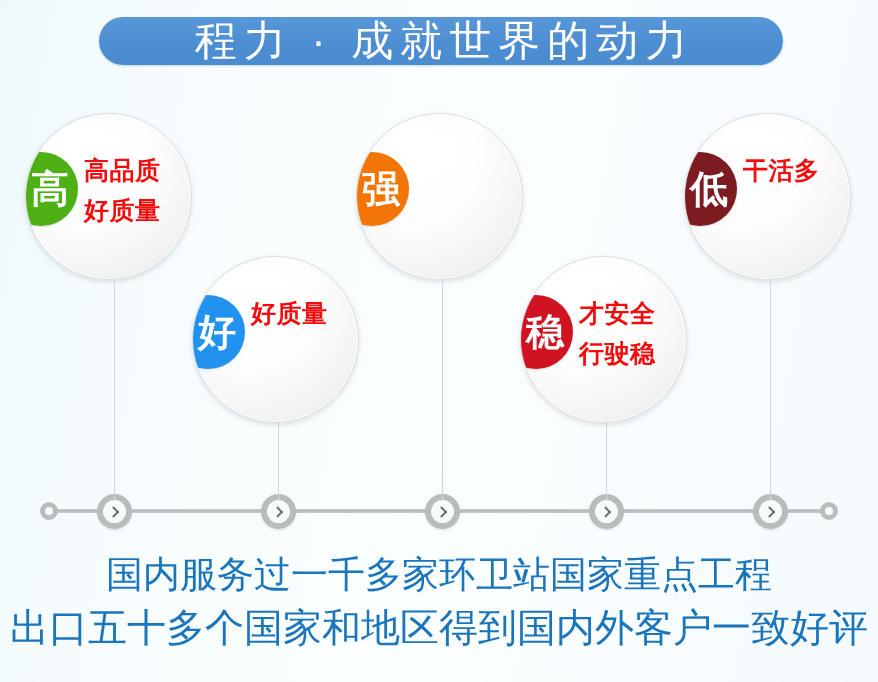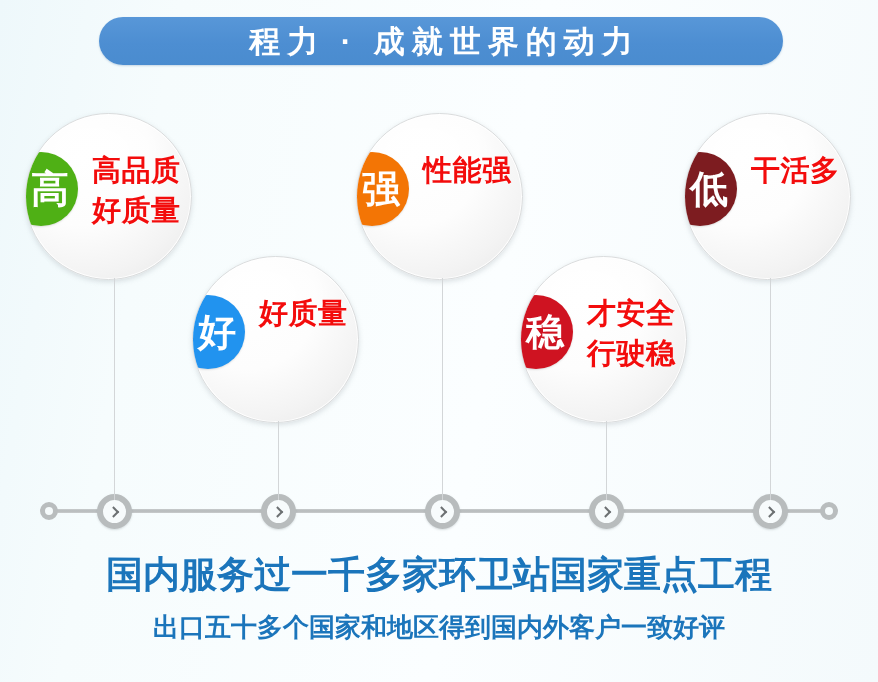--- a/index.html
+++ b/index.html
@@ -29,22 +29,22 @@
     height: 48px;
     background: linear-gradient(180deg, #5897d8 0%, #4d8ed2 55%, #4a8ccf 100%);
     border-radius: 26px;
     box-shadow: 0 1px 2px rgba(60,110,160,0.25);
     display: flex;
     align-items: center;
     justify-content: center;
   }
   .banner-text {
     color: #ffffff;
-    font-size: 31px;
-    font-weight: bold;
+    font-size: 42px;
+    font-weight: normal;
     letter-spacing: 7px;
     text-indent: 7px;
     line-height: 1;
     white-space: nowrap;
   }
 
   
   .bubble {
     position: absolute;
     width: 167px;
@@ -88,26 +88,25 @@
     box-shadow: 0 1px 2px rgba(0,0,0,0.12);
   }
   .badge span { display: block; transform: translateX(9px); }
   .bubble-lines {
     position: absolute;
     left: 58px;
     top: 36px;
     z-index: 2;
     color: #f30c0c;
     font-weight: bold;
-    font-size: 29px;
+    font-size: 25px;
     line-height: 40px;
     letter-spacing: 0.5px;
     white-space: nowrap;
     text-shadow: 0 1px 0 rgba(255,255,255,0.5);
-    margin-left: 8px;
   }
 
   
   #bubble-1 { left: 25px;  top: 113px; }
   #bubble-2 { left: 192px; top: 256px; }
   #bubble-3 { left: 356px; top: 113px; }
   #bubble-4 { left: 520px; top: 256px; }
   #bubble-5 { left: 684px; top: 113px; }
 
   
@@ -183,27 +182,27 @@
   
   .footer {
     position: absolute;
     left: 0;
     top: 548px;
     width: 878px;
     text-align: center;
   }
   .footer-line {
     color: #1b75bb;
-    font-weight: bold;
+    font-weight: normal;
     font-size: 37px;
     line-height: 53px;
     letter-spacing: 0px;
     white-space: nowrap;
   }
-  .footer-line.second { font-size: 26px; }
+  .footer-line.second { font-size: 39px; }
 </style>
 </head>
 <body>
 
 <div class="page">
 
   <div class="banner">
     <div class="banner-text">程力 · 成就世界的动力</div>
   </div>
 
@@ -224,21 +223,20 @@
     <div class="bubble-lines">
       <div>好质量</div>
     </div>
   </div>
 
   <div class="bubble" id="bubble-3">
     <div class="badge" style="background: rgb(243, 117, 5);">
       <span>强</span>
     </div>
     <div class="bubble-lines">
-      <div>性能强</div>
     </div>
   </div>
 
   <div class="bubble" id="bubble-4">
     <div class="badge" style="background: rgb(207, 19, 33);">
       <span>稳</span>
     </div>
     <div class="bubble-lines">
       <div>才安全</div>
       <div>行驶稳</div>

